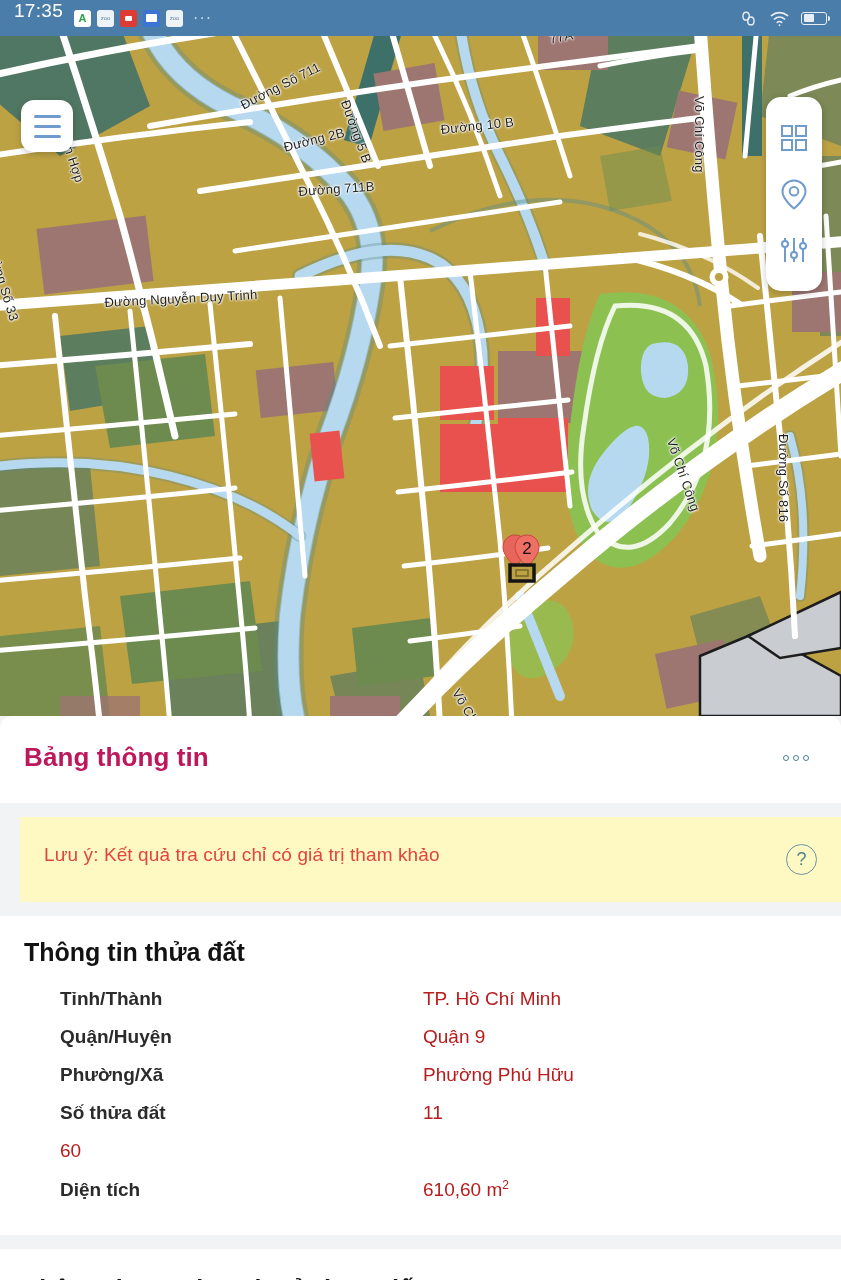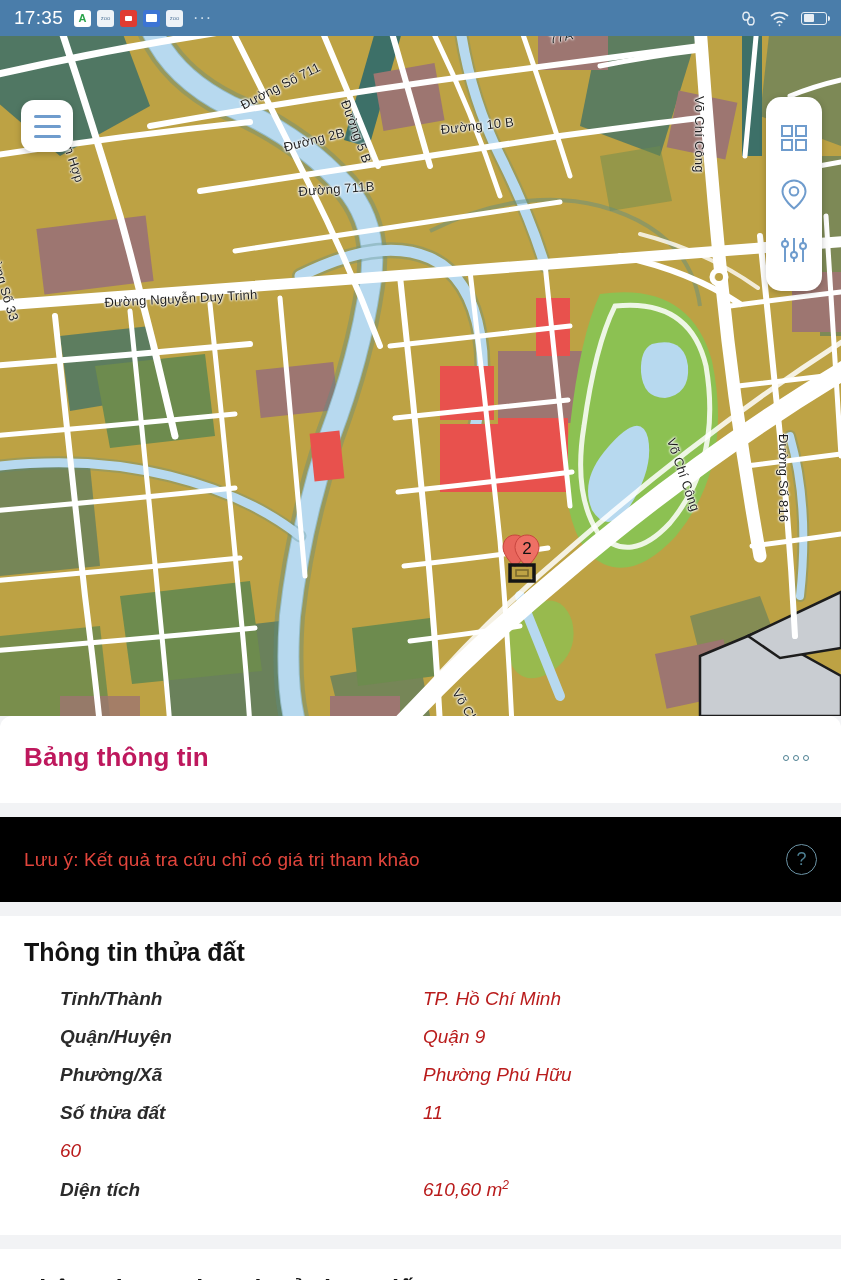--- a/index.html
+++ b/index.html
@@ -6,21 +6,21 @@
   html,body { width:841px; height:1280px; overflow:hidden; }
   body {
     font-family:"Liberation Sans", sans-serif;
     background:#ffffff;
     -webkit-font-smoothing:antialiased;
   }
 
   
   .statusbar{
     position:absolute; top:0; left:0; width:841px; height:36px;
-    background:#4a7daa; display:flex; align-items:center;
+    background:#4a7daa; display:flex; 
     padding:0 14px; z-index:60;
   }
   .sb-clock{ color:#fff; font-size:19px; font-weight:400; letter-spacing:.3px; }
   .sb-icons{ display:flex; align-items:center; gap:6px; margin-left:11px; }
   .sb-app{
     width:17px; height:17px; border-radius:3px; background:#eef3f7;
     display:flex; align-items:center; justify-content:center;
     font-size:6px; color:#5d7fa0; overflow:hidden;
   }
   .sb-app.green{ background:#ffffff; color:#2aa34a; font-size:11px; font-weight:bold; }
@@ -87,32 +87,32 @@
     position:relative;
   }
   .panel-title{ font-size:26px; font-weight:bold; color:#be185d; letter-spacing:.1px; }
   .kebab{ margin-left:auto; display:flex; gap:4px; padding:8px; }
   .kebab i{
     display:block; width:6px; height:6px; border:1.4px solid #4d7f92;
     border-radius:50%;
   }
   .gap{ height:14px; background:#f2f3f5; }
   .notice{
-    background:#000000; padding:27px 24px; display:flex; align-items:center;
+    background:#fef9c3; padding:27px 24px; display:flex; margin-left:20px;
   }
   .notice-text{ color:#e2453c; font-size:19px; letter-spacing:.1px; }
   .help{
     margin-left:auto; width:31px; height:31px; border-radius:50%;
     border:1.6px solid #6b93a5; color:#4d7f92;
     display:flex; align-items:center; justify-content:center;
     font-size:18px; flex:none;
   }
   .section{ background:#fff; padding:22px 24px 26px; }
   .section-title{ font-size:25px; font-weight:bold; color:#121212; margin-bottom:13px; }
-  .row{ display:flex; padding:8px 0 8px 36px; align-items:baseline;font-style:italic; }
+  .row{ display:flex; padding:8px 0 8px 36px; align-items:baseline; }
   .row-label{ width:363px; font-size:19px; font-weight:bold; color:#2b2b2b; flex:none; }
   .row-value{ font-size:19px; color:#b91c1c; }
   .row-value sup{ font-size:12px; }
   .section2{ background:#fff; padding:26px 24px 0; }
   .section2 .section-title{ margin:0; }
 </style>
 </head>
 <body>
 
 <div class="statusbar">

